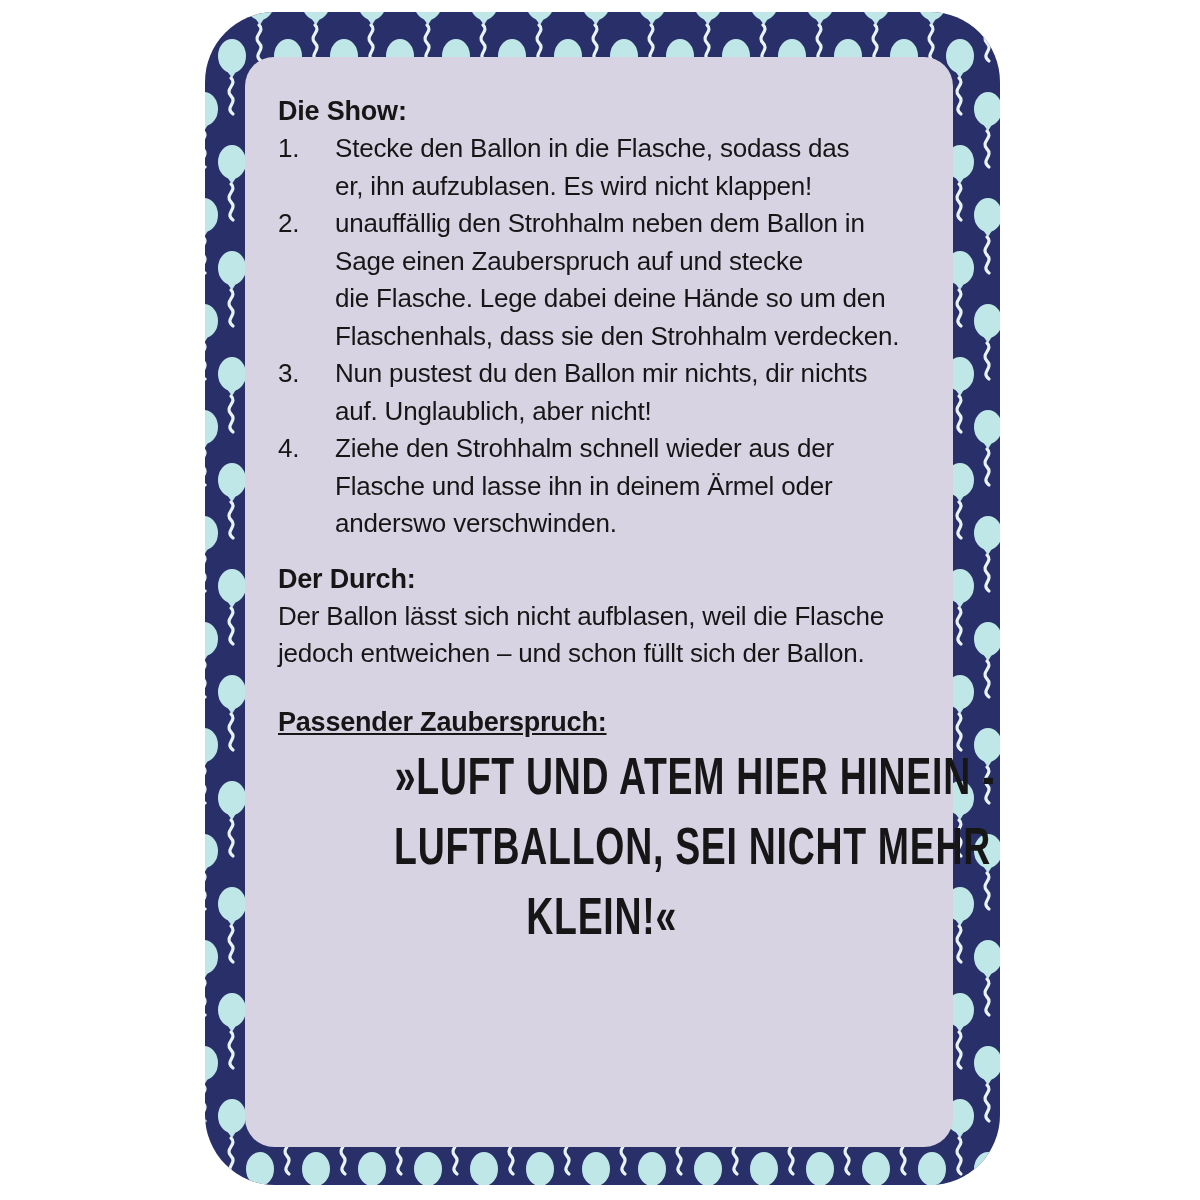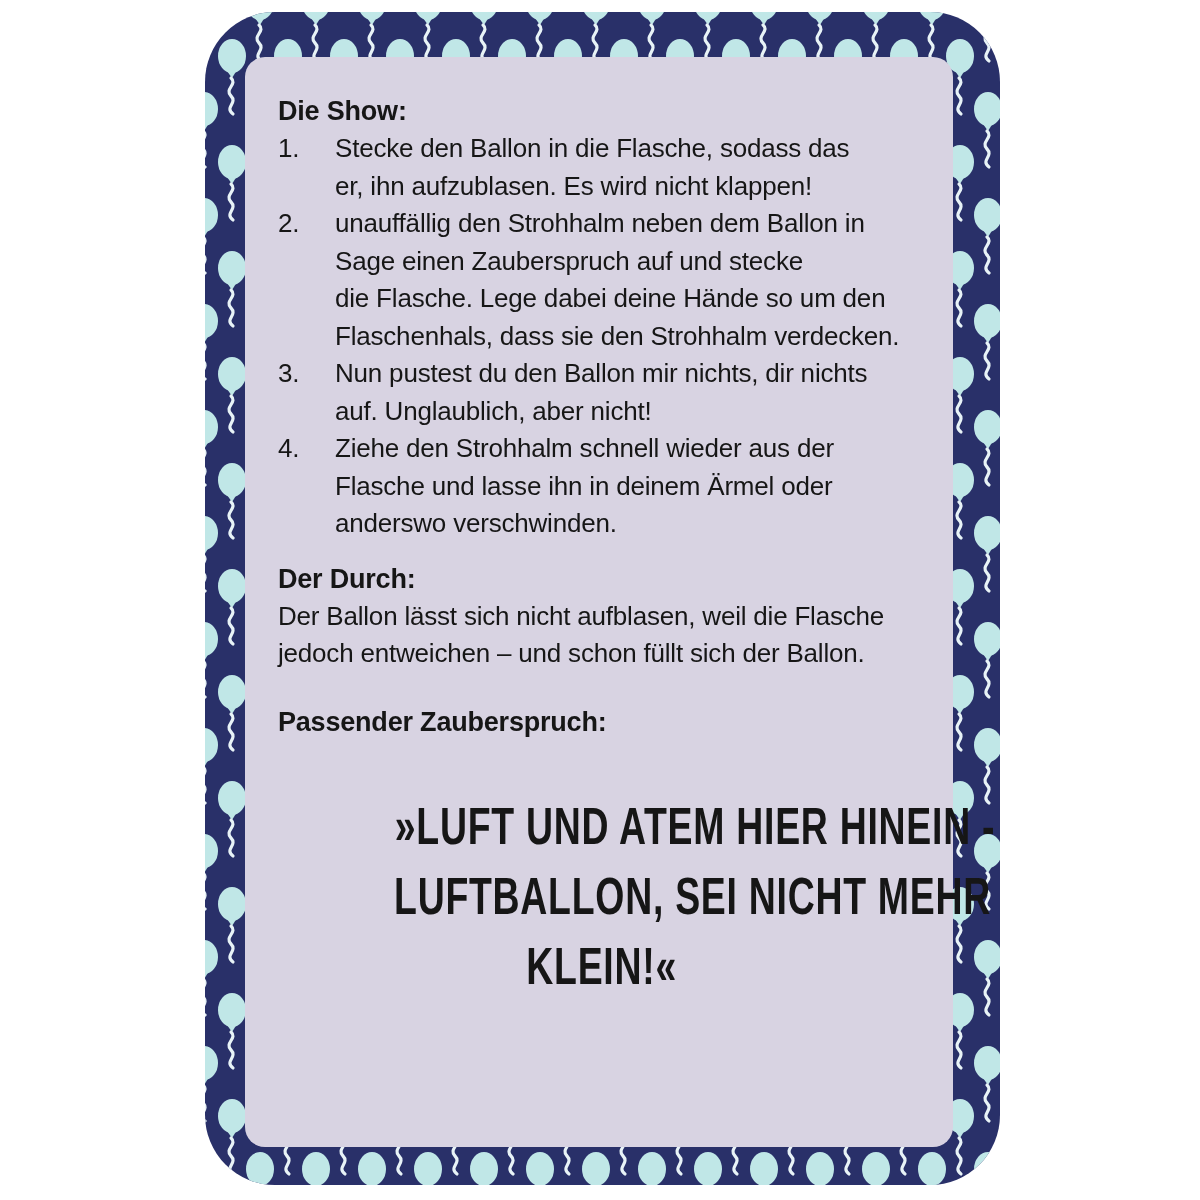--- a/index.html
+++ b/index.html
@@ -16,37 +16,37 @@
   .page{position:relative;width:1200px;height:1200px;background:var(--page-bg);overflow:hidden;}
   .card{
     position:absolute;left:205px;top:12px;width:795px;height:1173px;
     background:var(--border);border-radius:70px;overflow:hidden;
   }
   .pattern{position:absolute;left:0;top:0;}
   .b-body{fill:var(--balloon);}
   .b-string{stroke:var(--string);stroke-width:3.2;fill:none;stroke-linecap:round;}
   .panel{
     position:absolute;left:40px;top:45px;width:708px;height:1090px;
-    background:var(--panel);border-radius:20px;
+    background:var(--panel);border-radius:29px;
   }
   .content{
     position:absolute;left:33px;top:36px;right:28px;
     color:var(--text);font-size:26px;letter-spacing:-0.2px;
   }
   .heading{
     font-size:27px;font-weight:bold;line-height:37px;white-space:nowrap;
   }
   .step{display:flex;align-items:flex-start;}
   .step-num{flex:0 0 57px;line-height:37.5px;}
   .step-lines{flex:1;}
   .text-line{line-height:37.5px;white-space:nowrap;}
   .trick-block{margin-top:18px;}
-  .spell-head{margin-top:31px;}
+  .spell-head{margin-top:31px;text-decoration:underline;}
   .spell{
-    margin-top:50px;text-align:center;font-weight:bold;
+    text-align:center;font-weight:bold;
     font-size:52px;line-height:70px;color:var(--text);
   }
   .spell-line{white-space:nowrap;}
   .spell-line > span{display:inline-block;transform:scaleX(0.72);transform-origin:50% 50%;letter-spacing:1px;}
 </style>
 </head>
 <body>
 
 <div class="page">
   <div class="card">

